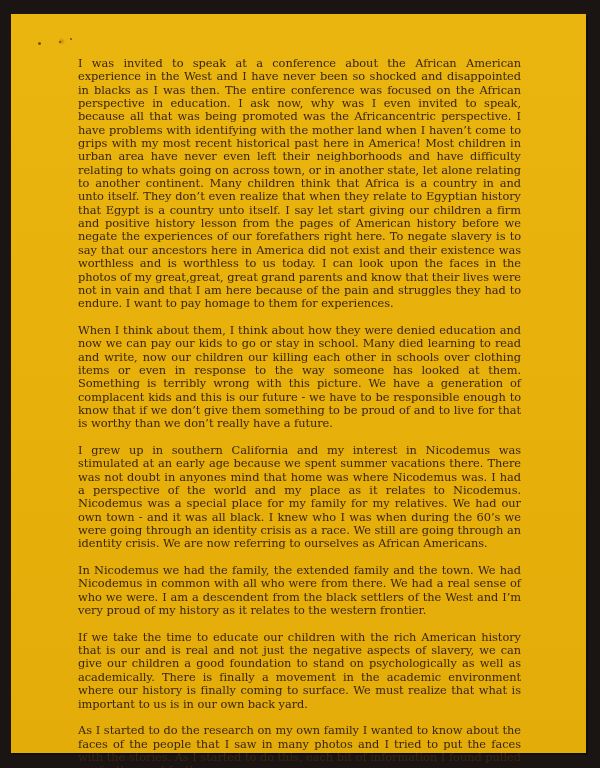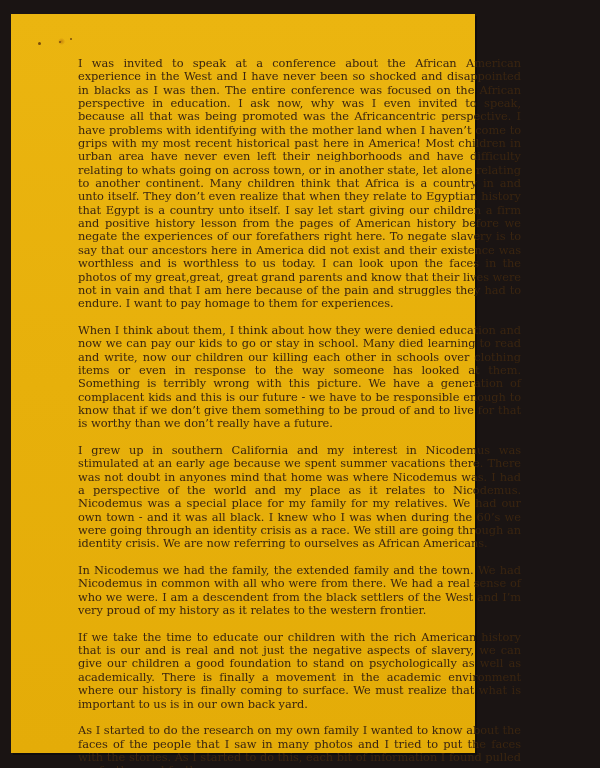--- a/index.html
+++ b/index.html
@@ -10,21 +10,21 @@
       width: 600px;
       height: 768px;
       background: #1a1413;
       position: relative;
       overflow: hidden;
     }
     .page {
       position: absolute;
       left: 11px;
       top: 14px;
-      width: 464px;
+      width: 575px;
       height: 739px;
       background: #e9b20c;
       background: linear-gradient(180deg, #ebb510 0%, #e7b00b 50%, #e4ac08 100%);
       box-shadow: 2px 2px 0 rgba(0,0,0,0.35);
     }
     .speck {
       position: absolute;
       border-radius: 50%;
       background: #7a4d0a;
     }

